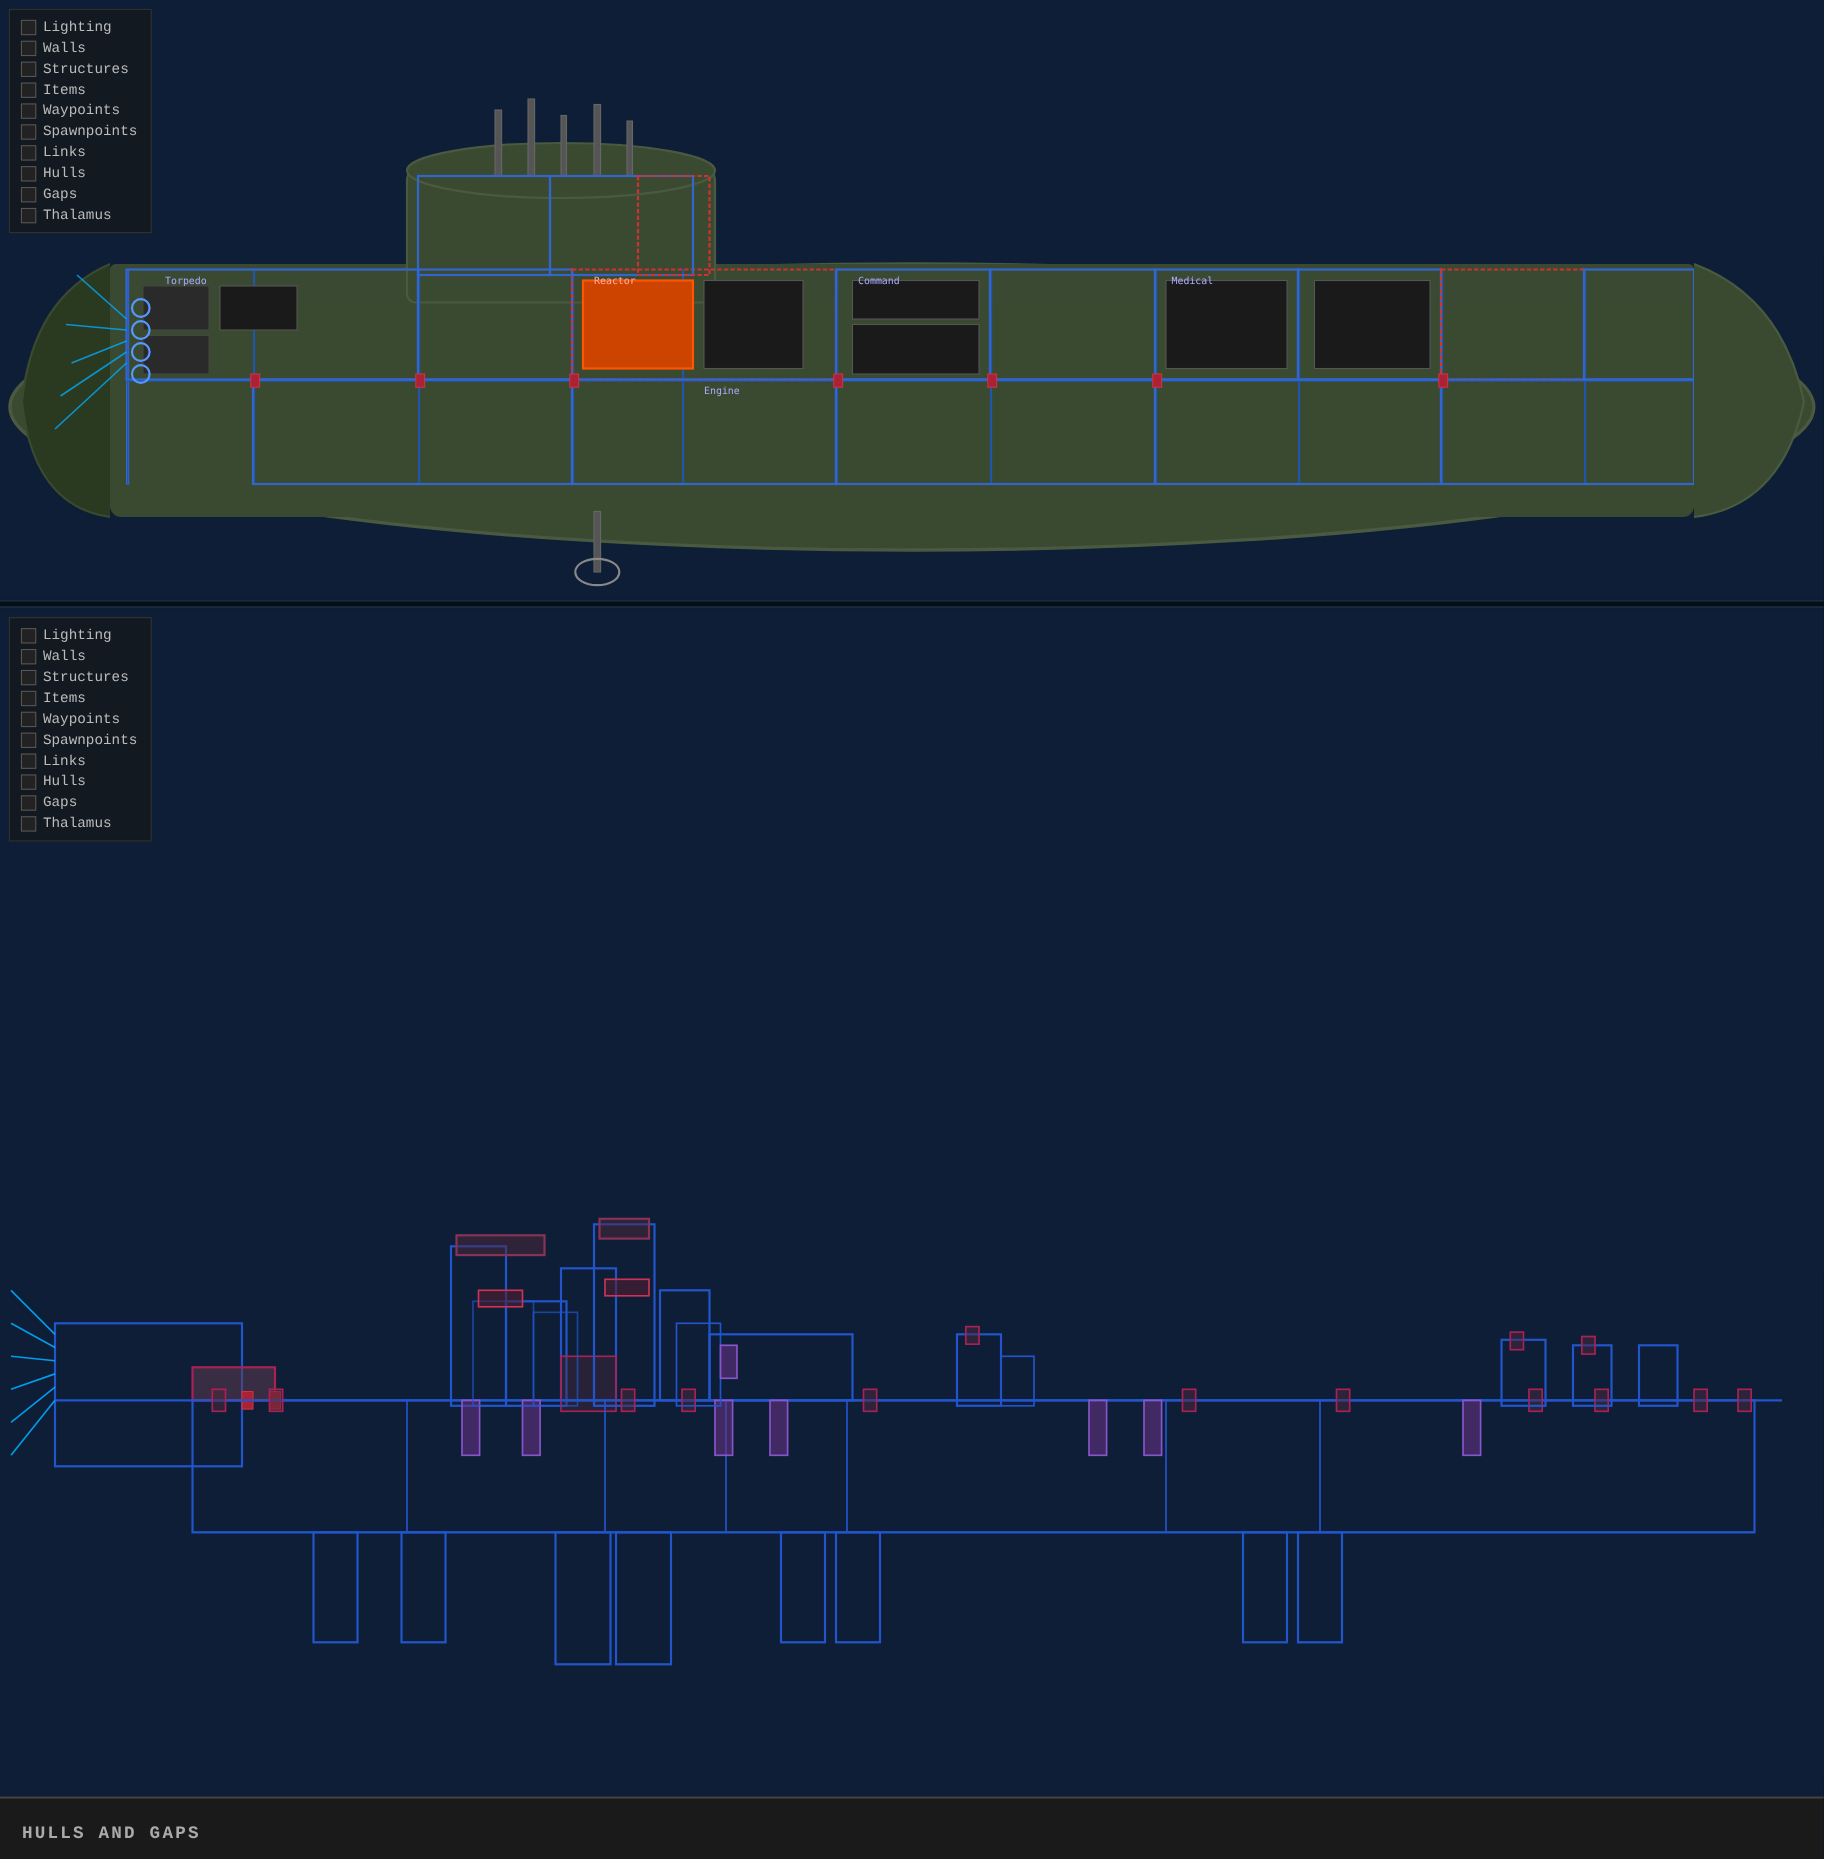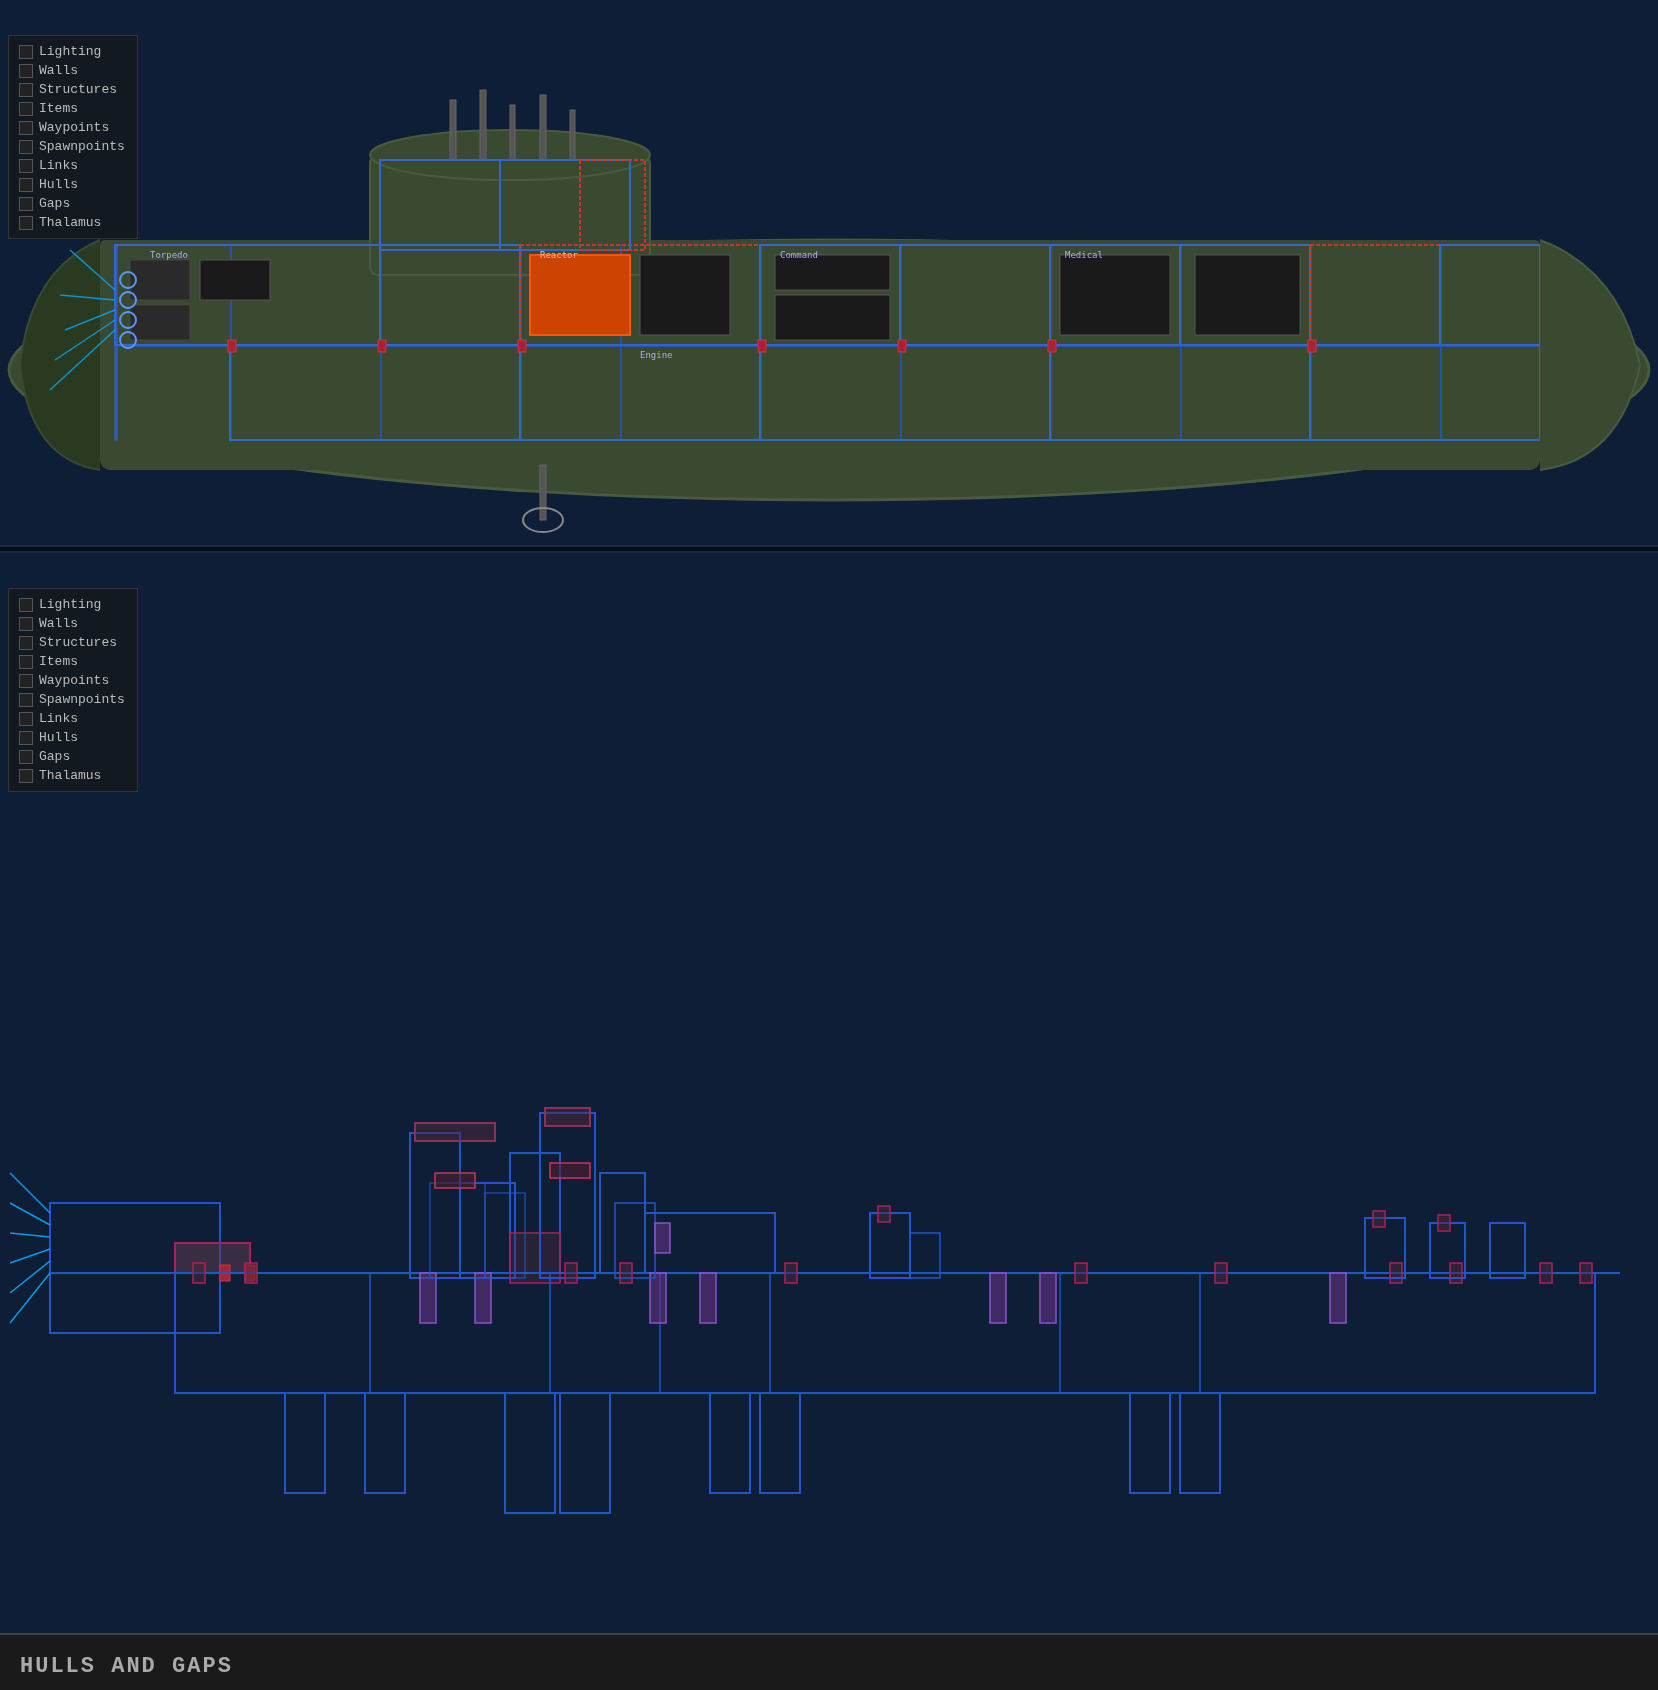--- a/index.html
+++ b/index.html
@@ -30,21 +30,20 @@
     
     .layer-panel {
       position: absolute;
       top: 8px;
       left: 8px;
       background: rgba(20, 25, 30, 0.88);
       border: 1px solid #333;
       padding: 6px 10px;
       z-index: 10;
       min-width: 130px;
-      margin-top: 27px;
     }
 
     .layer-item {
       display: flex;
       align-items: center;
       gap: 6px;
       padding: 2px 0;
       font-size: 13px;
       color: #bbb;
       cursor: pointer;
@@ -70,21 +69,21 @@
       width: 1658px;
       height: 65px;
       background: #1a1a1a;
       border-top: 2px solid #444;
       display: flex;
       align-items: center;
       padding: 0 20px;
     }
 
     .status-text {
-      font-size: 22px;
+      font-size: 16px;
       font-weight: bold;
       color: #aaa;
       letter-spacing: 2px;
       text-transform: uppercase;
     }
 
     
     .panel-divider {
       width: 1658px;
       height: 8px;

